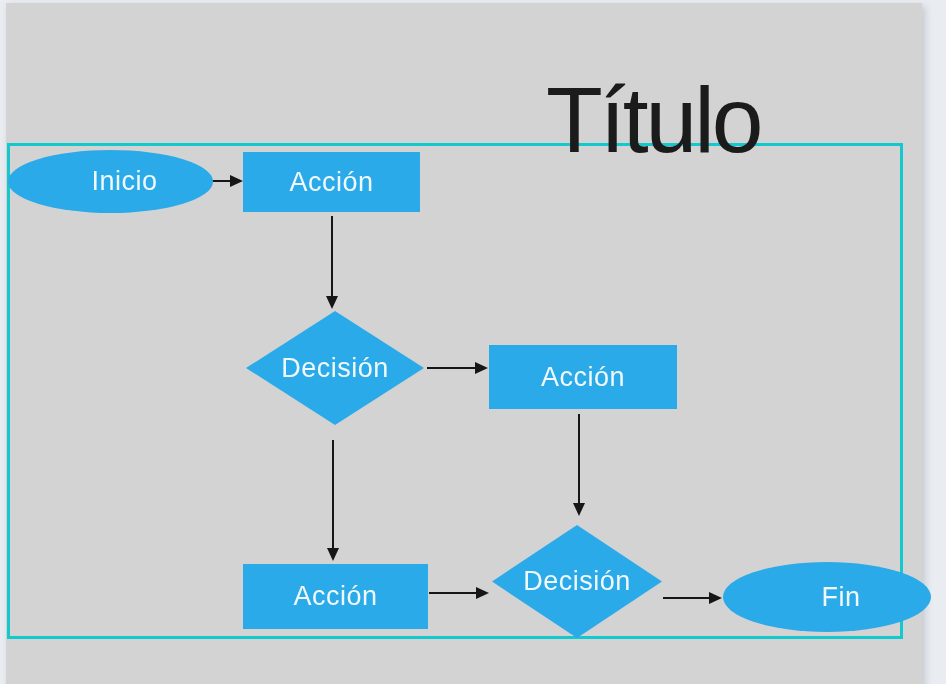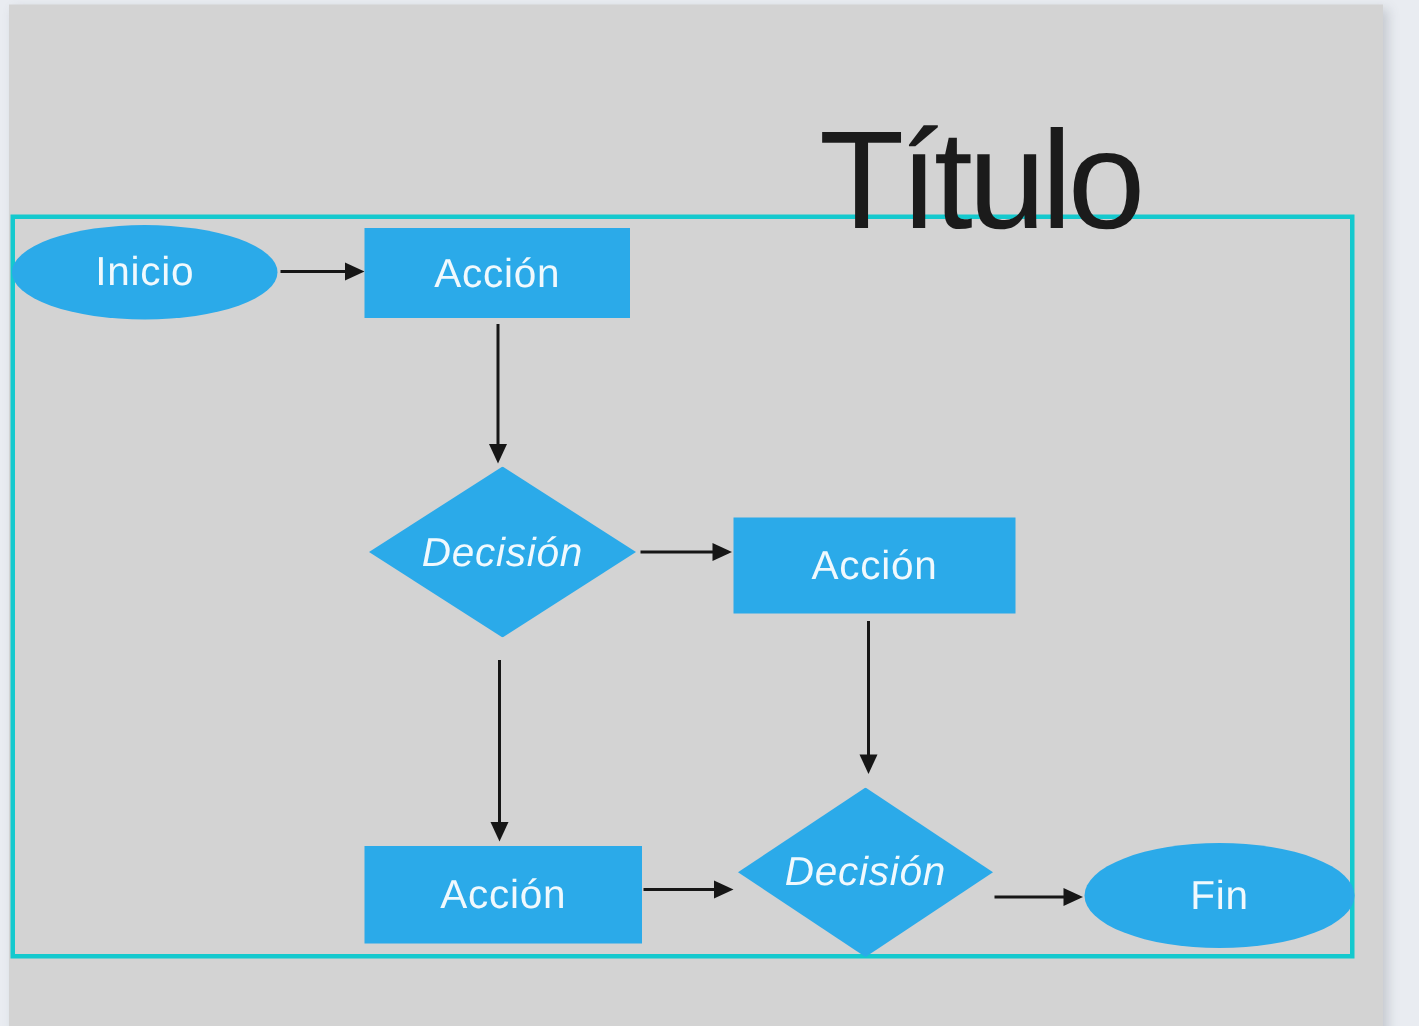--- a/index.html
+++ b/index.html
@@ -57,22 +57,22 @@
     display: flex;
     align-items: center;
     justify-content: center;
     color: var(--label-color, #ffffff);
     font-size: 27px;
     font-weight: 300;
     letter-spacing: 0.5px;
     cursor: default;
   }
   .node .label { opacity: 0.93; }
-  .ellipse { border-radius: 50%; }
-  .diamond { clip-path: polygon(50% 0, 100% 50%, 50% 100%, 0 50%); font-style: italic; }
+  .ellipse { border-radius: 50%; padding-left: 28px; }
+  .diamond { clip-path: polygon(50% 0, 100% 50%, 50% 100%, 0 50%); }
 
   .n-start      { left: 8px;   top: 150px; width: 177px; height: 63px; }
   .n-action1    { left: 243px; top: 152px; width: 177px; height: 60px; }
   .n-decision1  { left: 246px; top: 311px; width: 178px; height: 114px; }
   .n-action2    { left: 489px; top: 345px; width: 188px; height: 64px; }
   .n-action3    { left: 243px; top: 564px; width: 185px; height: 65px; }
   .n-decision2  { left: 492px; top: 525px; width: 170px; height: 113px; }
   .n-end        { left: 723px; top: 562px; width: 180px; height: 70px; }
 
   .slide-title {

